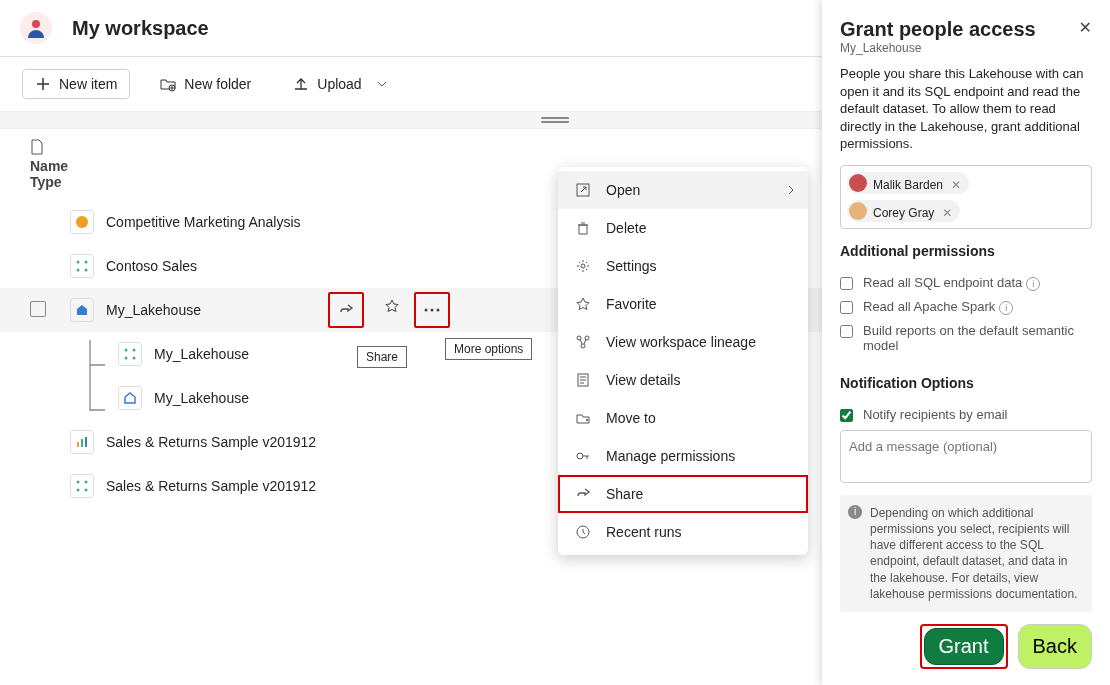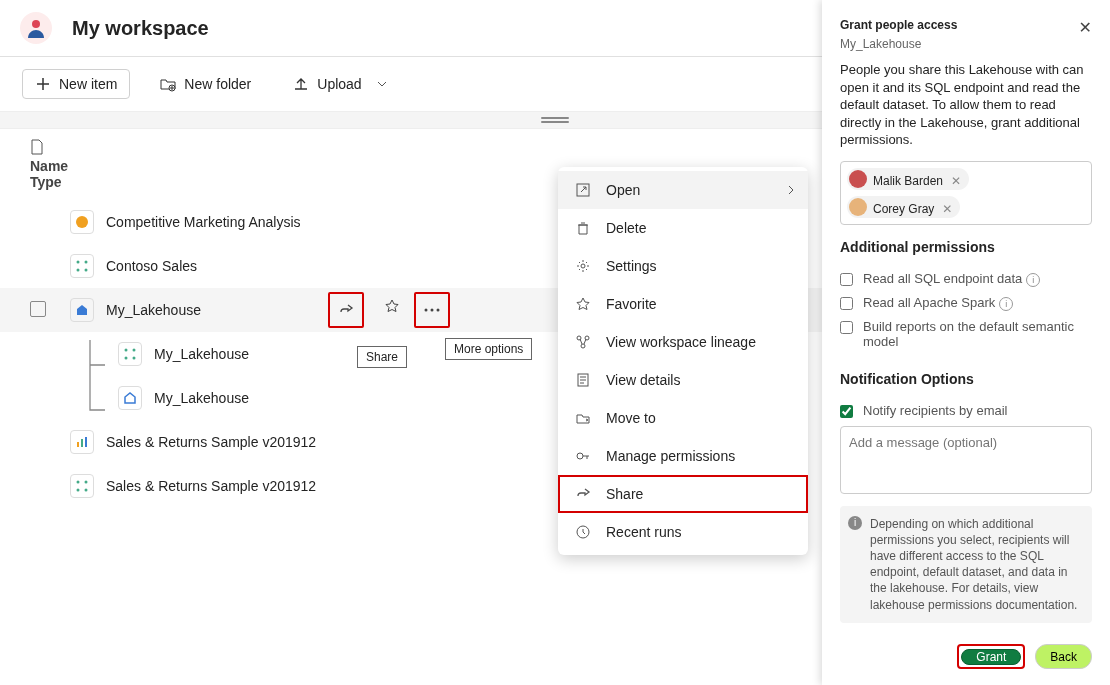--- a/index.html
+++ b/index.html
@@ -36,39 +36,39 @@
 
 .context-menu { position:absolute; left:558px; top:167px; width:250px; background:#fff; box-shadow:0 4px 16px rgba(0,0,0,.2); border-radius:6px; padding:4px 0; z-index:10; }
 .cm-item { display:flex; align-items:center; gap:14px; padding:10px 16px; cursor:pointer; position:relative; }
 .cm-item.hover { background:#f3f3f3; }
 .cm-ico { width:18px; height:18px; display:flex; align-items:center; justify-content:center; color:#555; }
 .cm-chev { position:absolute; right:12px; }
 .cm-item.red-out { outline:2px solid #d40000; outline-offset:-2px; }
 
 .side-panel { position:absolute; right:0; top:0; bottom:0; width:288px; background:#fff; box-shadow:-2px 0 8px rgba(0,0,0,.15); padding:18px 18px 16px 18px; display:flex; flex-direction:column; }
 .sp-head { display:flex; justify-content:space-between; }
-.sp-title { font-size:12px; font-weight:600; }
+.sp-title { font-size:20px; font-weight:600; }
 .sp-sub { font-size:12px; color:#666; margin-bottom:10px; }
 .sp-desc { font-size:13px; line-height:1.35; margin-bottom:12px; }
 .people-box { border:1px solid #ccc; border-radius:4px; padding:6px; display:flex; flex-wrap:wrap; gap:6px; }
 .pill { display:flex; align-items:flex-end; gap:6px; background:#f2f2f2; border-radius:12px; padding:2px 6px 2px 2px; font-size:12px; }
 .pill-av { width:18px; height:18px; border-radius:50%; }
 .pill-x { color:#888; cursor:pointer; font-size:12px; padding:0 2px; }
 
 .section-title { font-weight:600; margin:14px 0 8px; font-size:14px; }
 .check-row { display:flex; align-items:flex-start; gap:10px; margin:8px 0; font-size:13px; color:#555; }
 .check-row input { margin-top:2px; }
 .check-row.green input { accent-color:#107c41; }
 .msg-box { width:100%; border:1px solid #ccc; border-radius:4px; padding:8px; font-size:13px; color:#888; height:68px; resize:none; }
 
 .info-box { background:#f4f4f4; border-radius:4px; padding:10px 10px 10px 30px; font-size:12px; color:#555; position:relative; margin-top:12px; line-height:1.35; }
 .info-ico { position:absolute; left:8px; top:10px; width:14px; height:14px; border-radius:50%; background:#888; color:#fff; font-size:10px; display:flex; align-items:center; justify-content:center; }
 
 .sp-footer { display:flex; justify-content:flex-end; gap:10px; margin-top:auto; padding-top:12px; }
-.btn { padding:0 14px; border-radius:12px; font-size:12px; cursor:pointer; }
+.btn { padding:6px 14px; border-radius:12px; font-size:20px; cursor:pointer; }
 .btn-primary { background:#107c41; color:#fff; border:1px solid #0b5e31; }
 .btn-secondary { background:#bef264; border:1px solid #ccc; }
 .red-wrap { border:2px solid #d40000; padding:2px; border-radius:4px; }
 
 .ico-info-circ { width:14px; height:14px; border:1px solid #999; border-radius:50%; display:inline-flex; align-items:center; justify-content:center; font-size:9px; color:#888; margin-left:4px; }
 
 .checkbox-empty { width:16px; height:16px; border:1px solid #888; border-radius:2px; display:inline-block; }
 </style>
 </head>
 <body>

